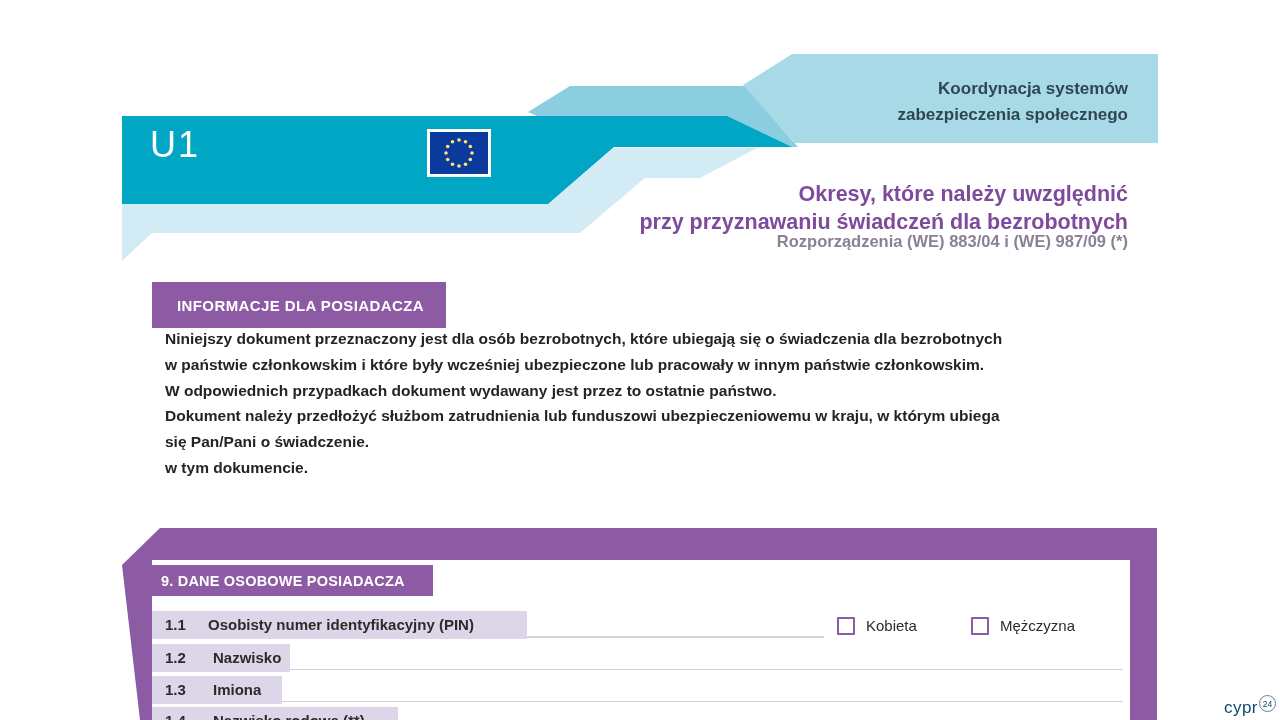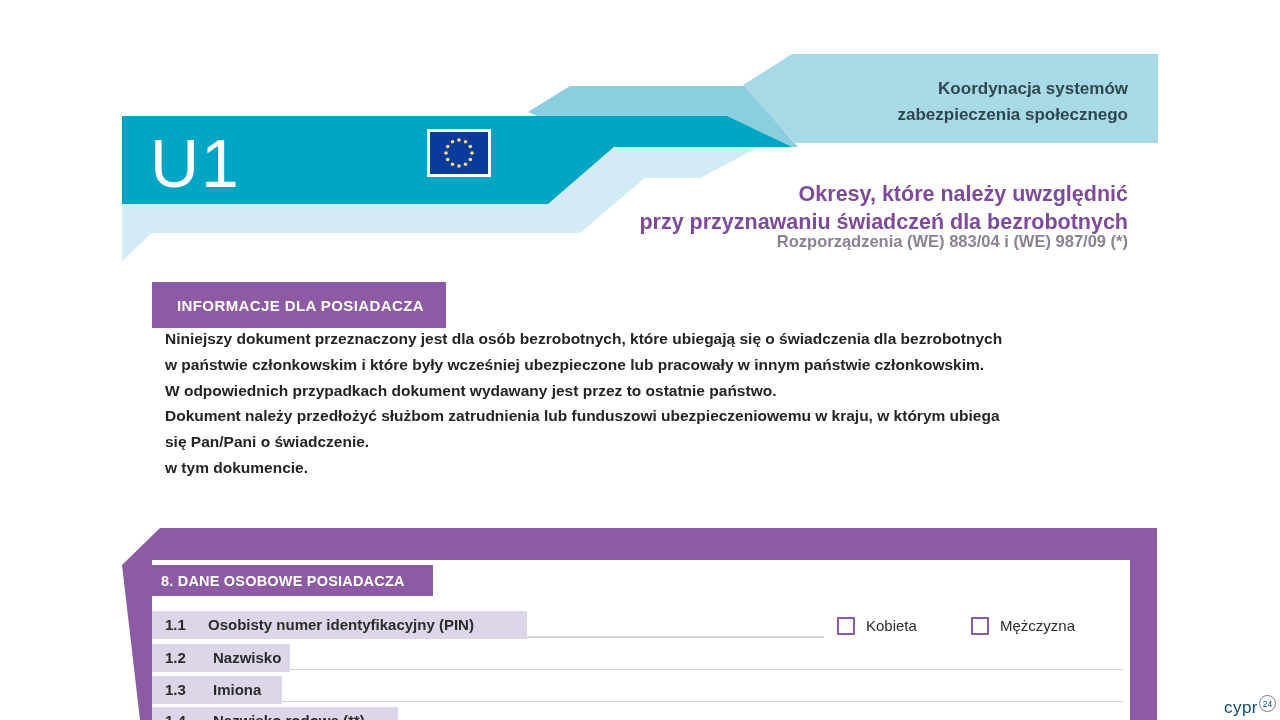--- a/index.html
+++ b/index.html
@@ -13,21 +13,21 @@
   .band{position:absolute;}
   .band-pale{left:122px;top:147px;width:635px;height:114px;background:#d3ebf4;
     clip-path:polygon(0px 57px,426px 57px,492px 1px,635px 1px,578px 31px,523px 31px,458px 86px,30px 86px,0px 114px);}
   .band-mid{left:528px;top:85px;width:270px;height:62px;background:#8bcedf;
     clip-path:polygon(42px 1px,217px 1px,270px 62px,82px 62px,0px 27px);}
   .band-light{left:743px;top:54px;width:415px;height:89px;background:#a8d9e6;
     clip-path:polygon(49px 0px,415px 0px,415px 89px,52px 89px,0px 31px);}
   .band-teal{left:122px;top:116px;width:670px;height:88px;background:#00a6c4;
     clip-path:polygon(0px 0px,605px 0px,670px 31px,492px 31px,426px 88px,0px 88px);}
 
-  .u1-code{left:150px;top:124px;font-size:68px;font-weight:400;color:#ffffff;letter-spacing:2px;}
+  .u1-code{left:150px;top:124px;font-size:36px;font-weight:400;color:#ffffff;letter-spacing:2px;}
 
   .eu-flag{left:427px;top:129px;}
 
   .program-name{right:152px;top:76px;text-align:right;font-size:17px;font-weight:700;
     color:#2e4751;line-height:26px;}
 
   .doc-title{right:152px;top:180px;text-align:right;font-size:21.5px;font-weight:700;
     color:#7e4b9c;line-height:28px;}
   .doc-subtitle{right:152px;top:232px;text-align:right;font-size:16.5px;font-weight:700;color:#8b8195;}
 
@@ -103,21 +103,21 @@
     <div>W odpowiednich przypadkach dokument wydawany jest przez to ostatnie państwo.</div>
     <div>Dokument należy przedłożyć służbom zatrudnienia lub funduszowi ubezpieczeniowemu w kraju, w którym ubiega</div>
     <div>się Pan/Pani o świadczenie.</div>
     <div>w tym dokumencie.</div>
   </div>
 
   <svg class="abs" style="left:110px;top:520px;" width="1060" height="200" viewBox="0 0 1060 200">
     <path fill="#8d5ba4" fill-rule="evenodd" d="M50 8 L1047 8 L1047 200 L30 200 L12 45 Z M42 40 L42 200 L1020 200 L1020 40 Z"></path>
   </svg>
 
-  <div class="abs badge sec-badge">8. DANE OSOBOWE POSIADACZA</div>
+  <div class="abs badge sec-badge">9. DANE OSOBOWE POSIADACZA</div>
 
   <div class="row-bg" style="left:152px;top:611px;width:375px;"></div>
   <span class="rnum" style="left:165px;top:616px;">1.1</span>
   <span class="rlabel" style="left:208px;top:616px;">Osobisty numer identyfikacyjny (PIN)</span>
   <div class="fline" style="left:527px;top:636px;width:297px;"></div>
 
   <div class="cbx" style="left:837px;top:617px;"></div>
   <span class="cblabel" style="left:866px;top:617px;">Kobieta</span>
   <div class="cbx" style="left:971px;top:617px;"></div>
   <span class="cblabel" style="left:1000px;top:617px;">Mężczyzna</span>

